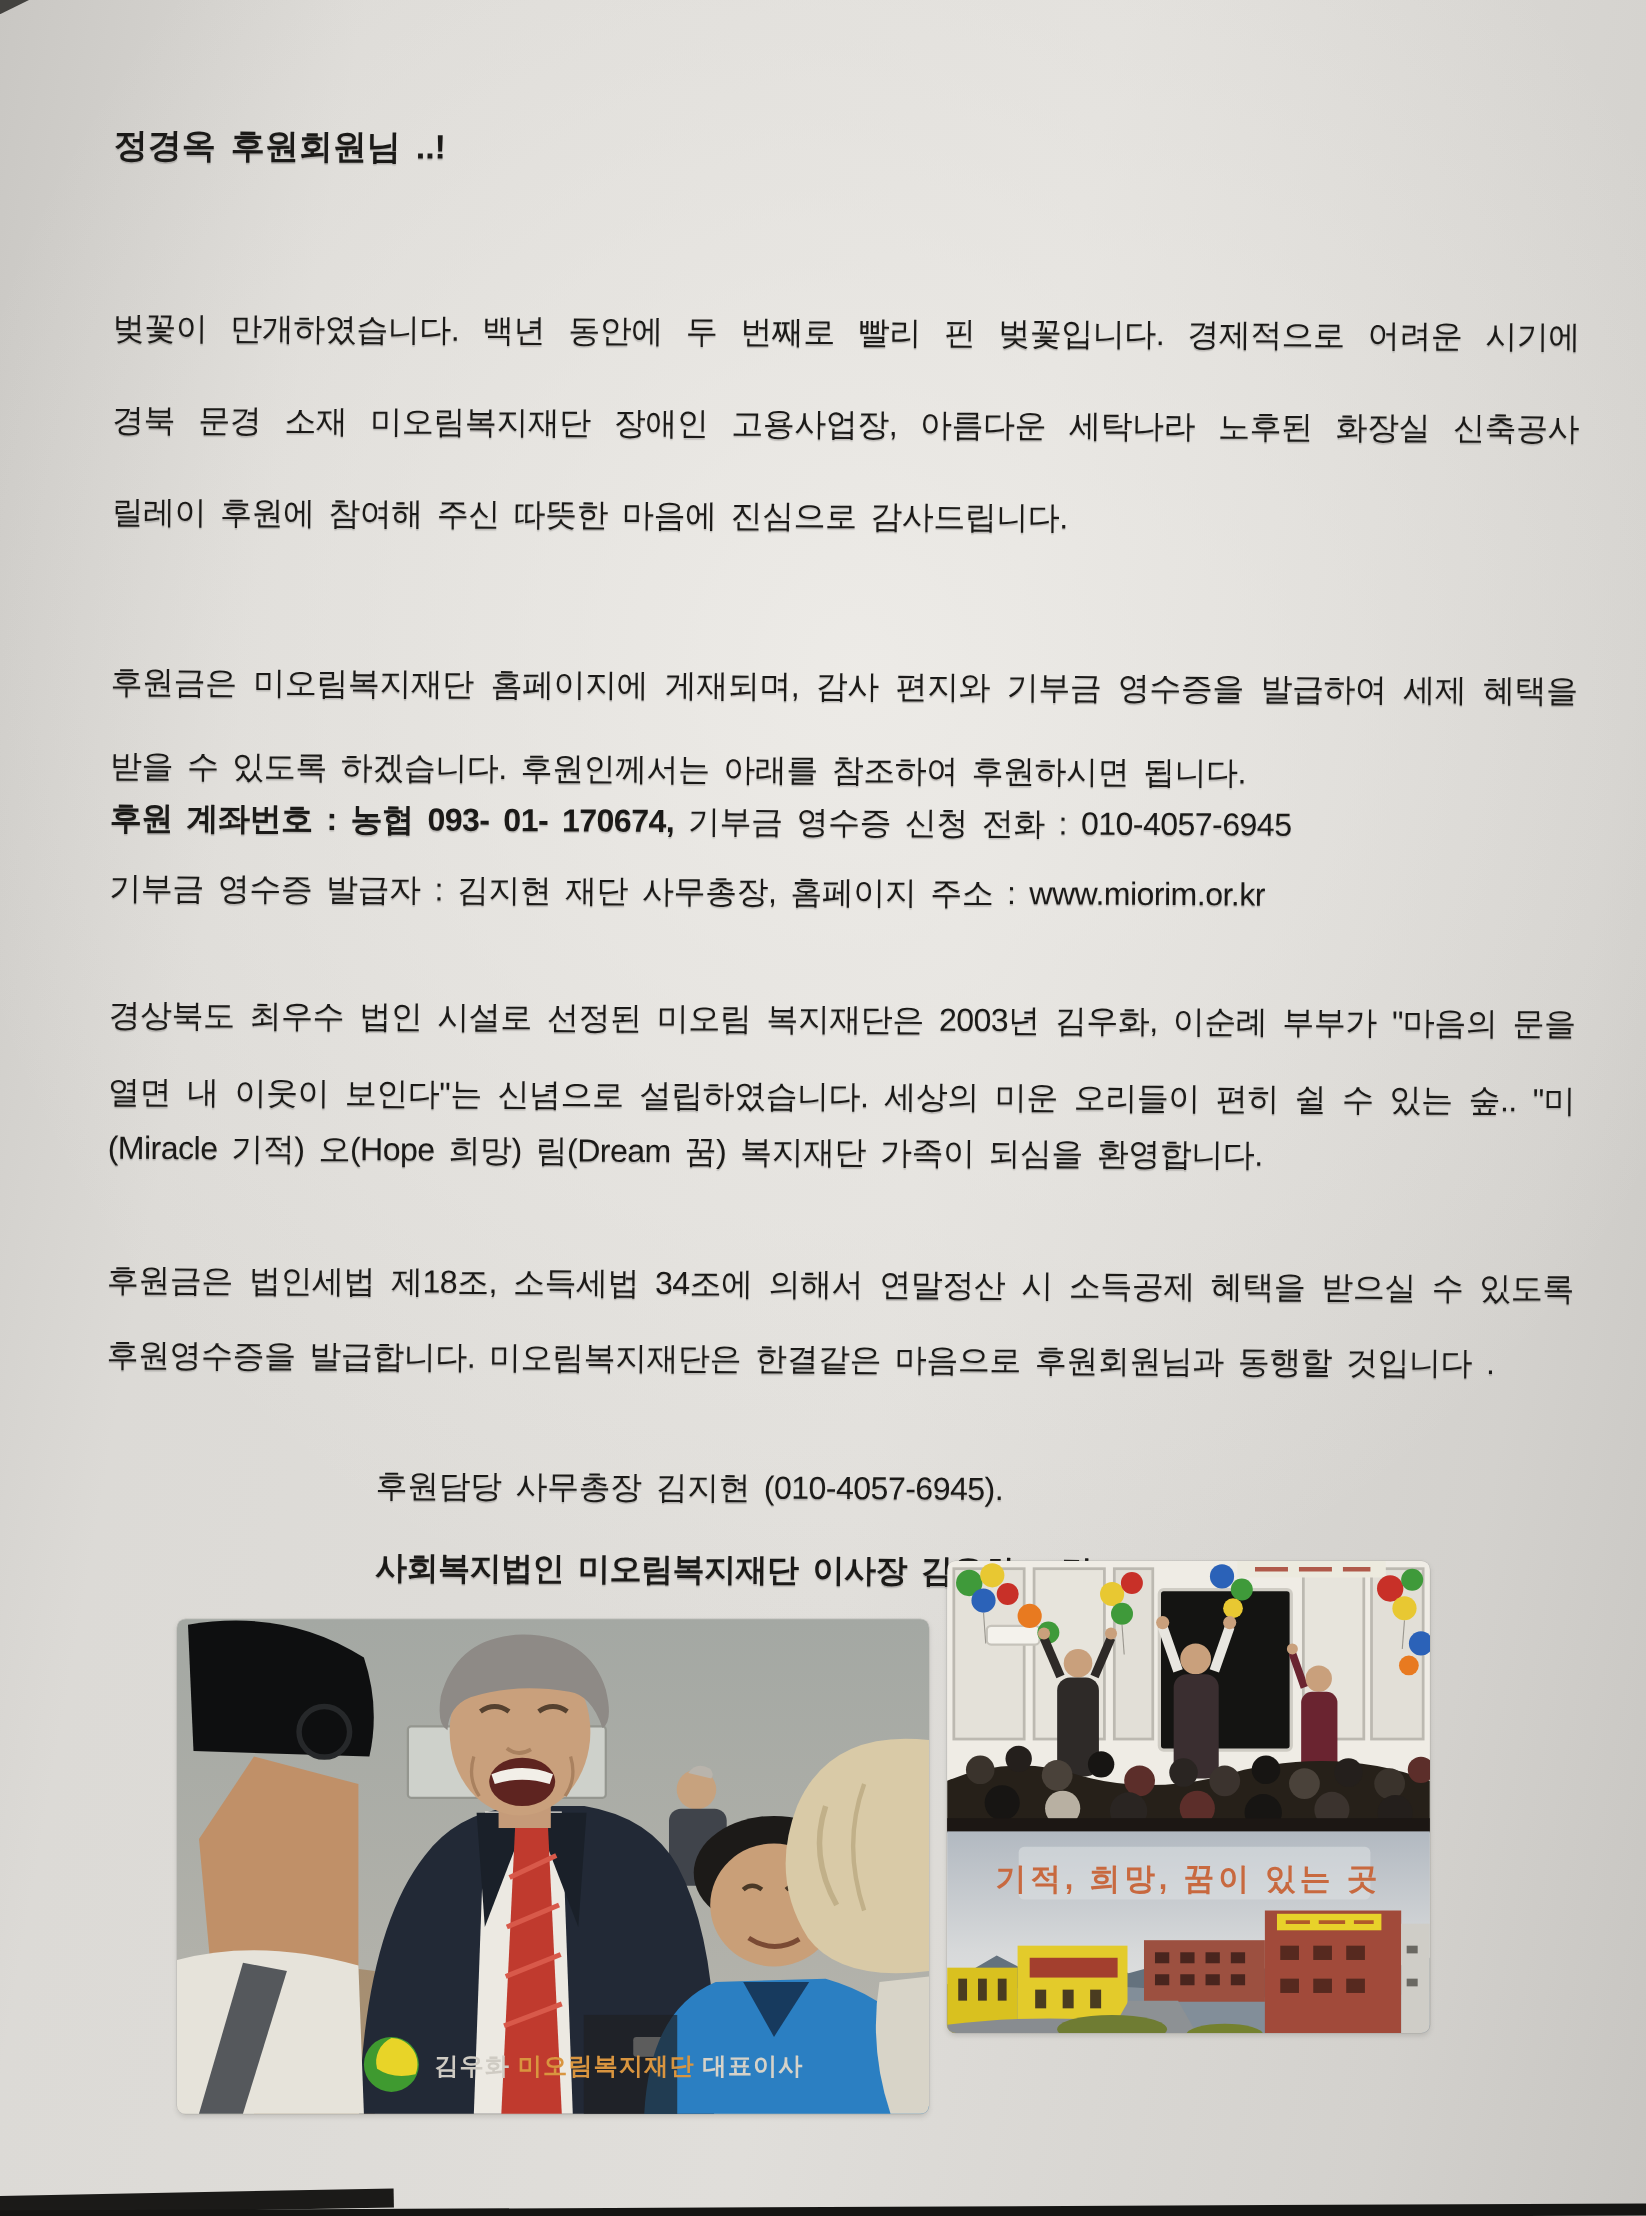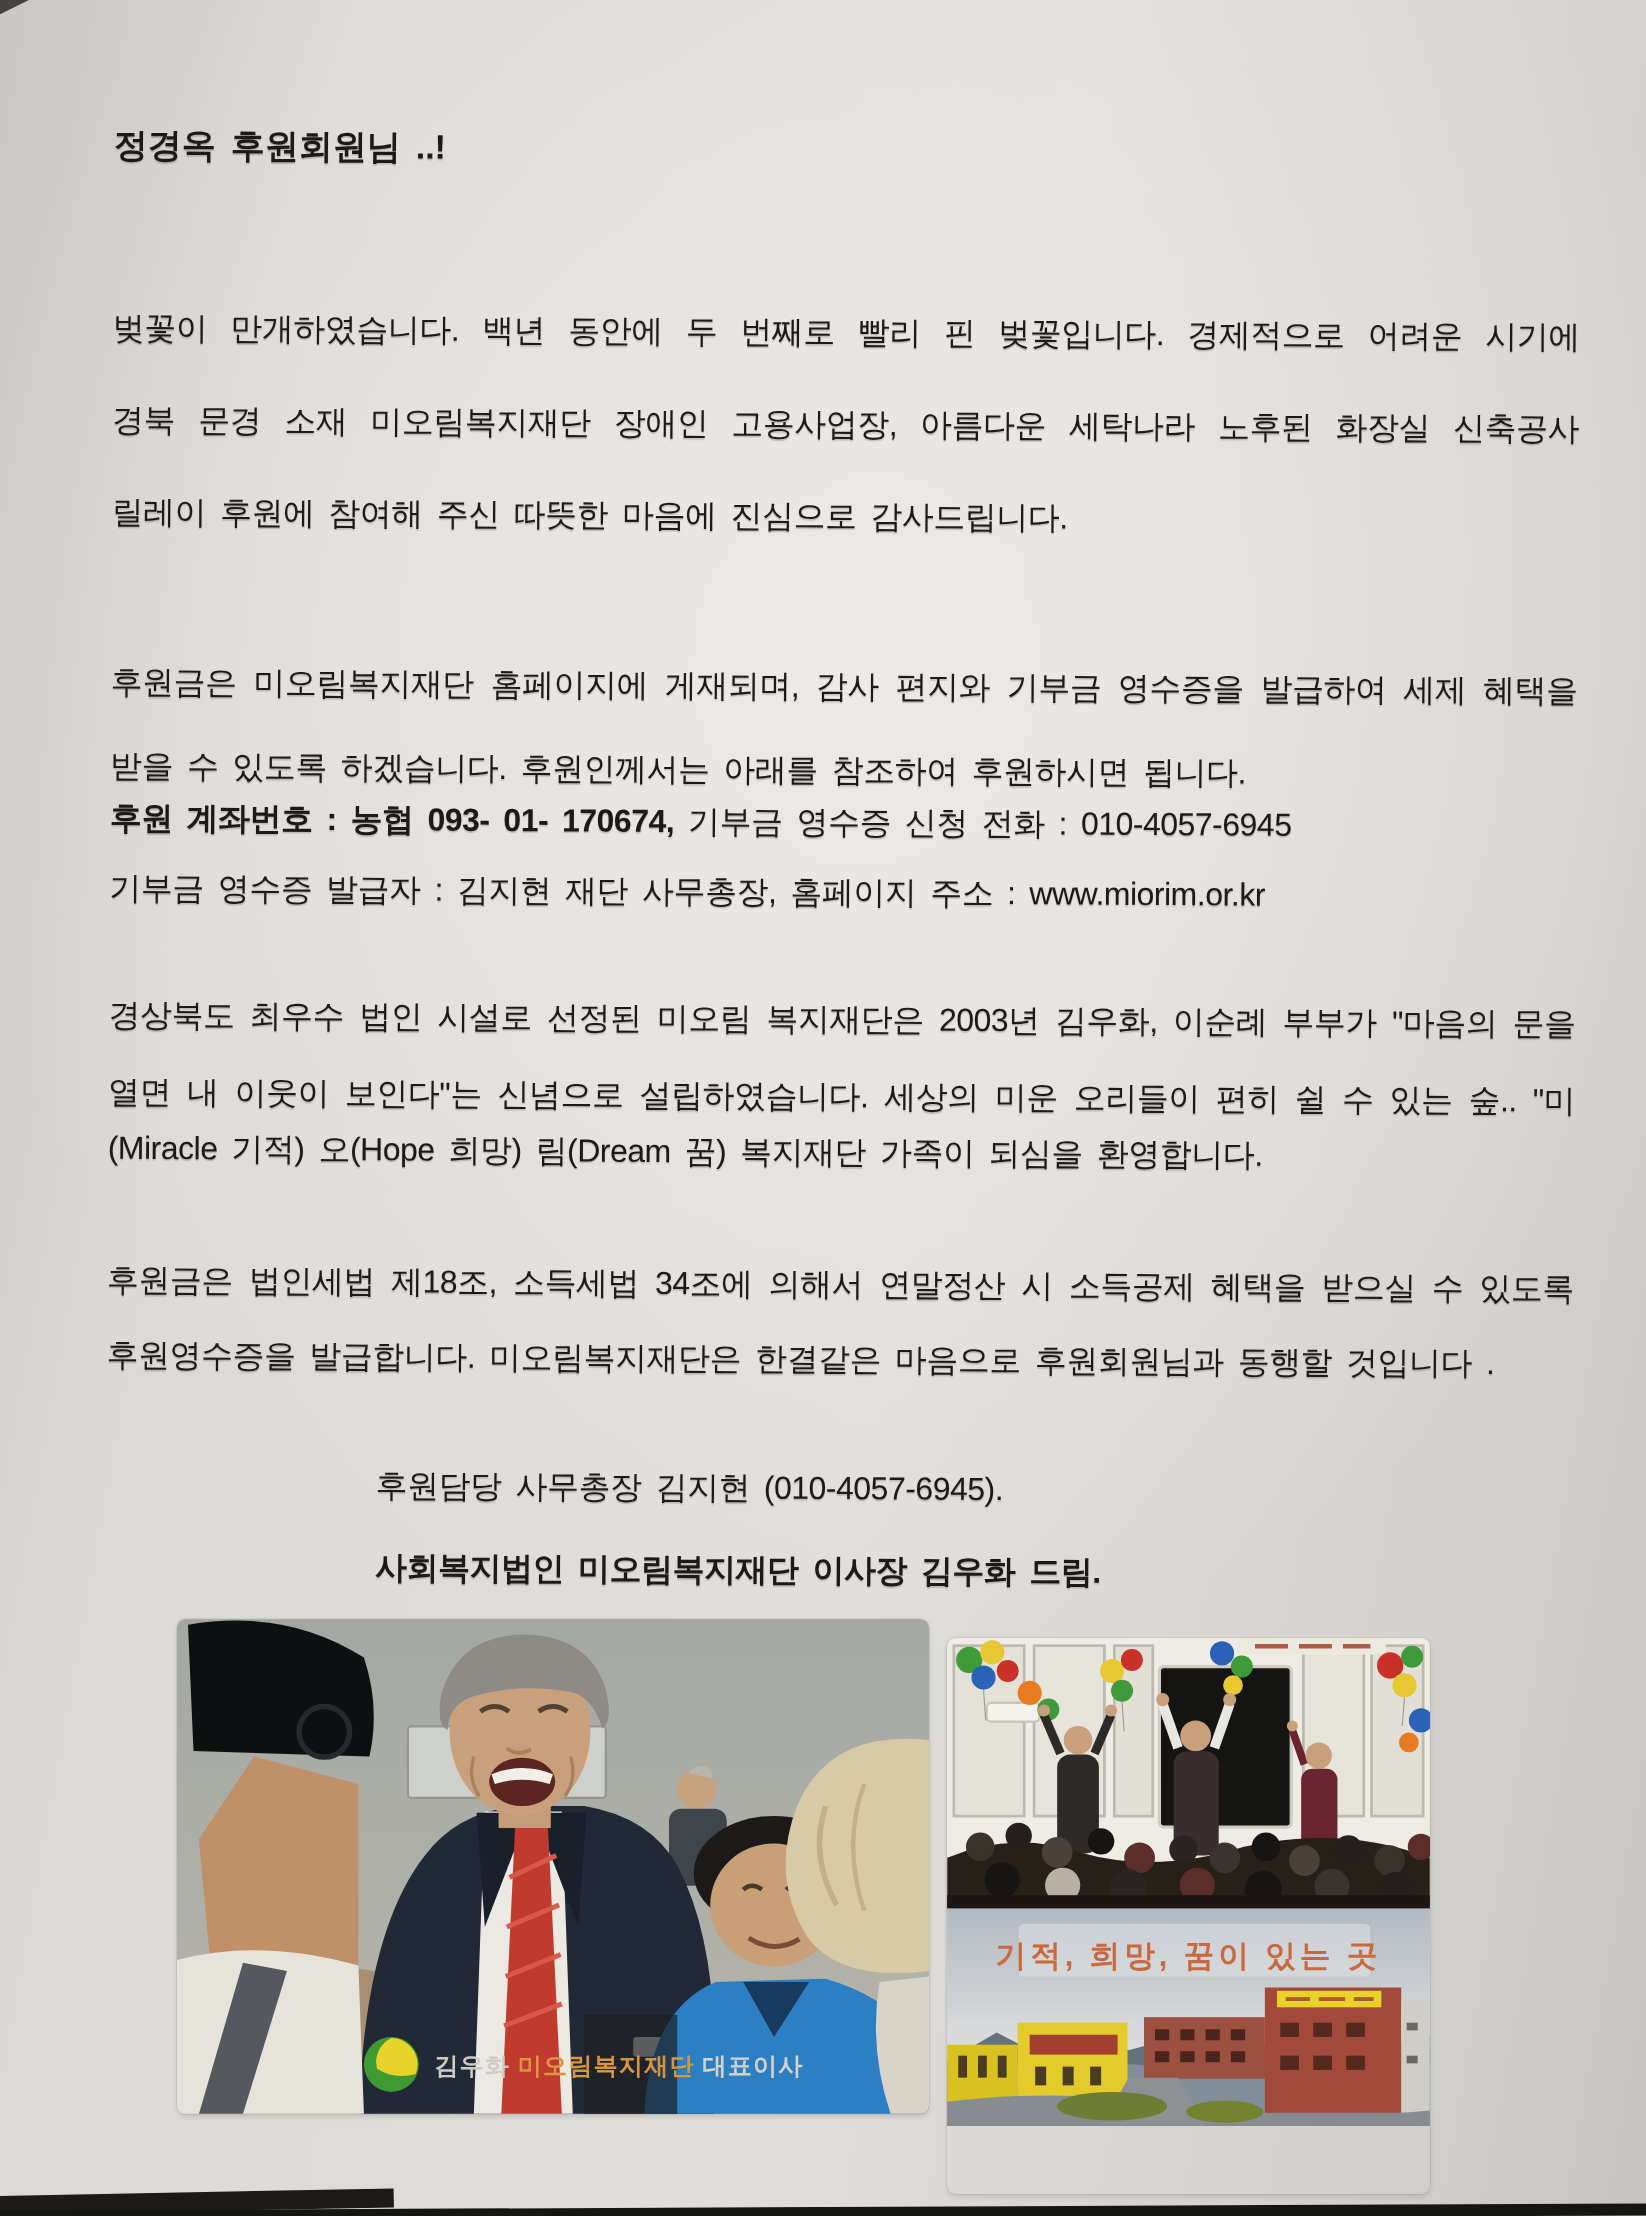--- a/index.html
+++ b/index.html
@@ -27,21 +27,21 @@
     letter-spacing:-0.5px;word-spacing:5.5px;white-space:nowrap;
     text-shadow:0 1.6px 1.1px rgba(40,38,36,.22)}
   .just{text-align:justify;text-align-last:justify}
   .title{font-weight:bold;font-size:34px;letter-spacing:0}
   .b{font-weight:bold}
   .sig{left:378px;width:1154px}
   .photo{position:absolute;border-radius:8.8px;overflow:hidden;
     box-shadow:0 0 0 0.5px rgba(120,118,114,.25), 0 2.2px 5.5px rgba(80,78,74,.18)}
   .photo svg{display:block}
   #photoL{left:177px;top:1619px;width:752px;height:495px}
-  #photoR{left:947px;top:1638px;width:483px;height:556px}
+  #photoR{left:947px;top:1561px;width:483px;height:472px}
   text{font-family:"Liberation Sans","DejaVu Sans",sans-serif}
 </style>
 </head>
 <body>
 
 <div class="corner-tl"></div>
 
 <div class="letter">
   <div class="line title" style="top:128px">정경옥 후원회원님 ..!</div>
 

